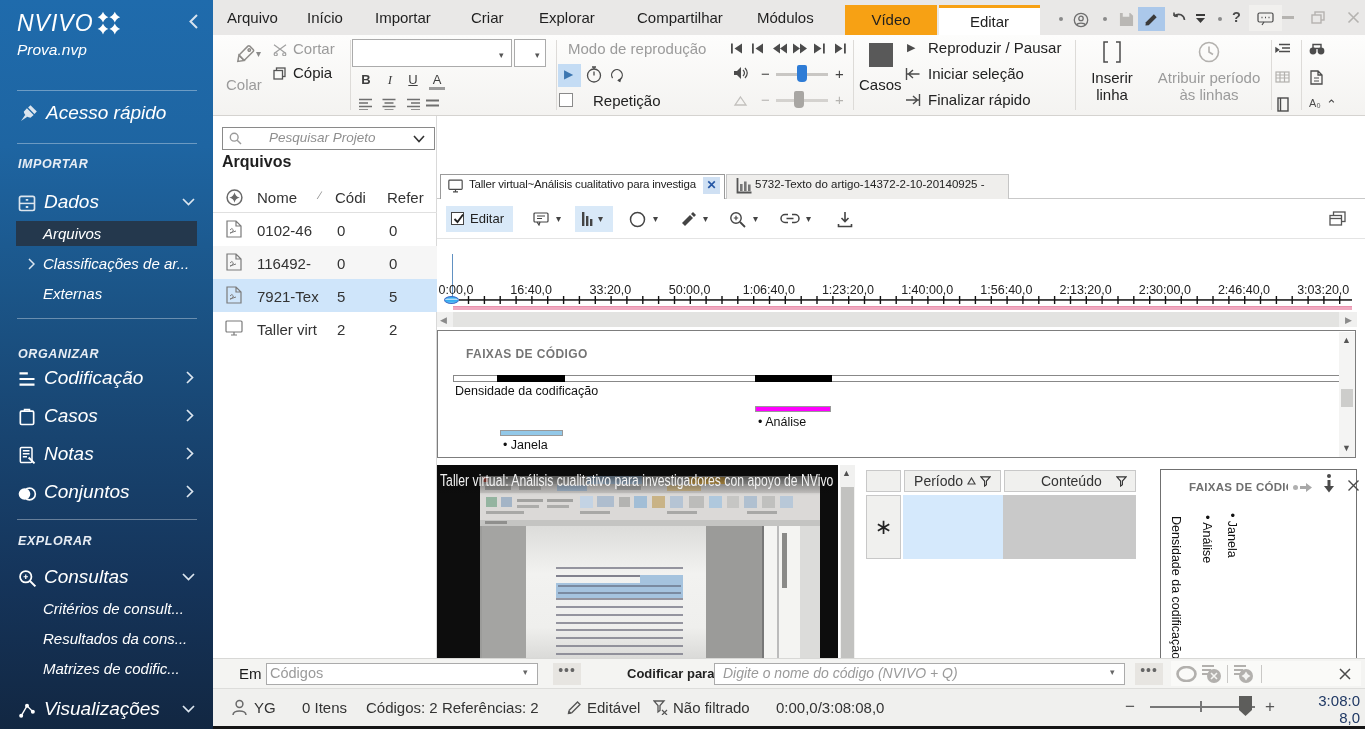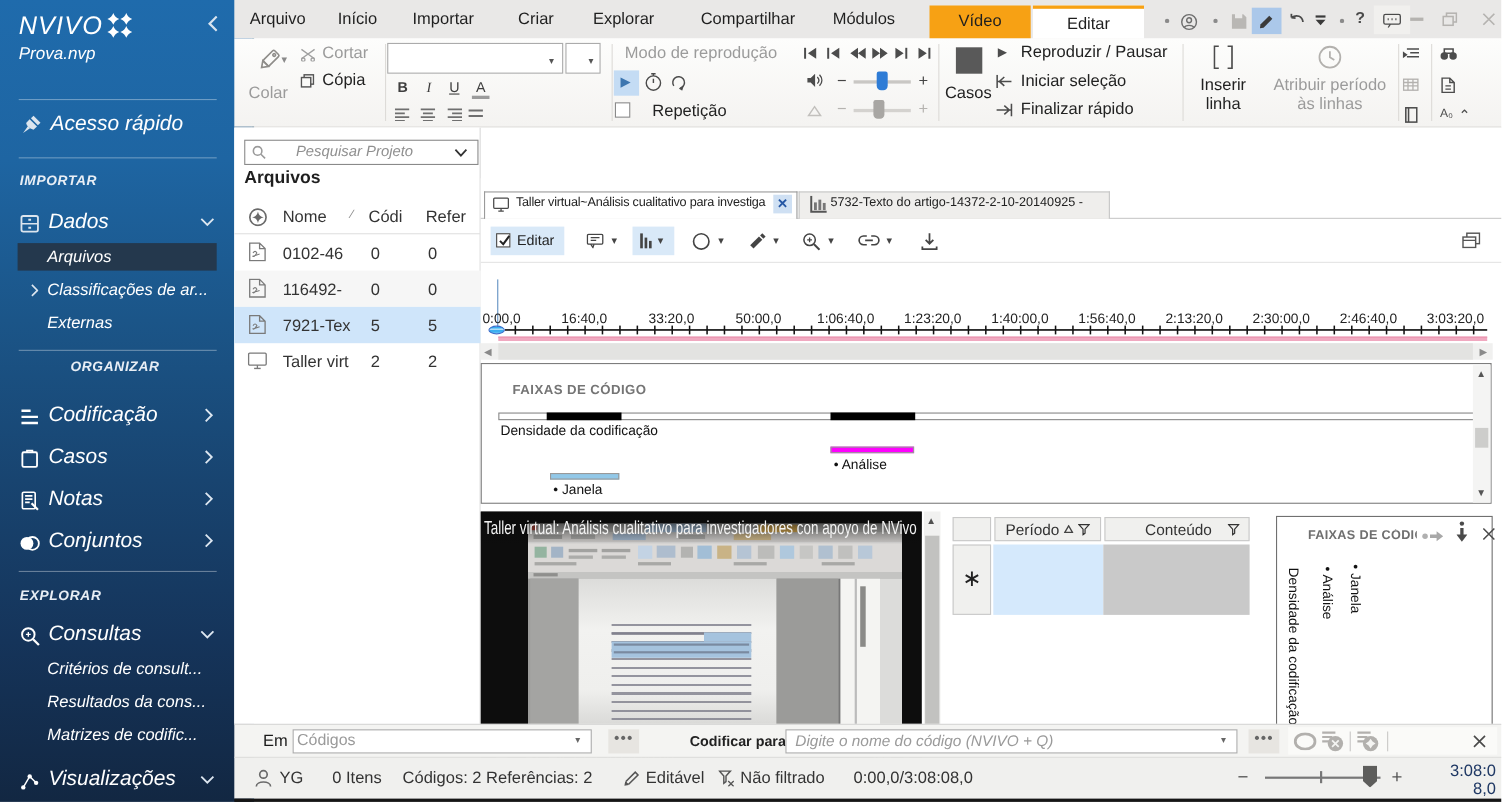--- a/index.html
+++ b/index.html
@@ -74,21 +74,21 @@
   <div class="sideitem subitem" style="top:255px;">
       <svg class="chev" style="left:28px;top:3px;position:absolute;" width="7" height="12" viewBox="0 0 7 12" fill="none" stroke="#dce6f0" stroke-width="1.5">
         <path d="M1 1 L6 6 L1 11"></path>
       </svg>
       <span style="position:absolute;left:43px;top:0;">Classificações de ar...</span>
     </div>
   <div class="sideitem subitem" style="top:285px;">
       <span style="position:absolute;left:43px;top:0;">Externas</span>
     </div>
   <div class="divider" style="top:318px;"></div>
-  <div class="sect" style="top:326px;margin-left:46px;">ORGANIZAR</div>
+  <div class="sect" style="top:347px;">ORGANIZAR</div>
   <div class="sideitem mainitem" style="top:367px;">
       <svg width="20" height="20" viewBox="0 0 24 24" style="position:absolute;left:17px;top:2px;" fill="#fff">
         <path d="M3 4 h10 v2.6 h-10 z M3 10.7 h18 v2.6 h-18 z M3 17.4 h18 v2.6 h-18 z"></path>
       </svg>
       <span style="position:absolute;left:44px;top:0;">Codificação</span>
       <svg class="chev" style="left:186px;top:4px;position:absolute;" width="8" height="13" viewBox="0 0 8 13" fill="none" stroke="#dce6f0" stroke-width="1.7">
         <path d="M1 1 L6.5 6.5 L1 12"></path>
       </svg>
     </div>
   <div class="sideitem mainitem" style="top:405px;">

